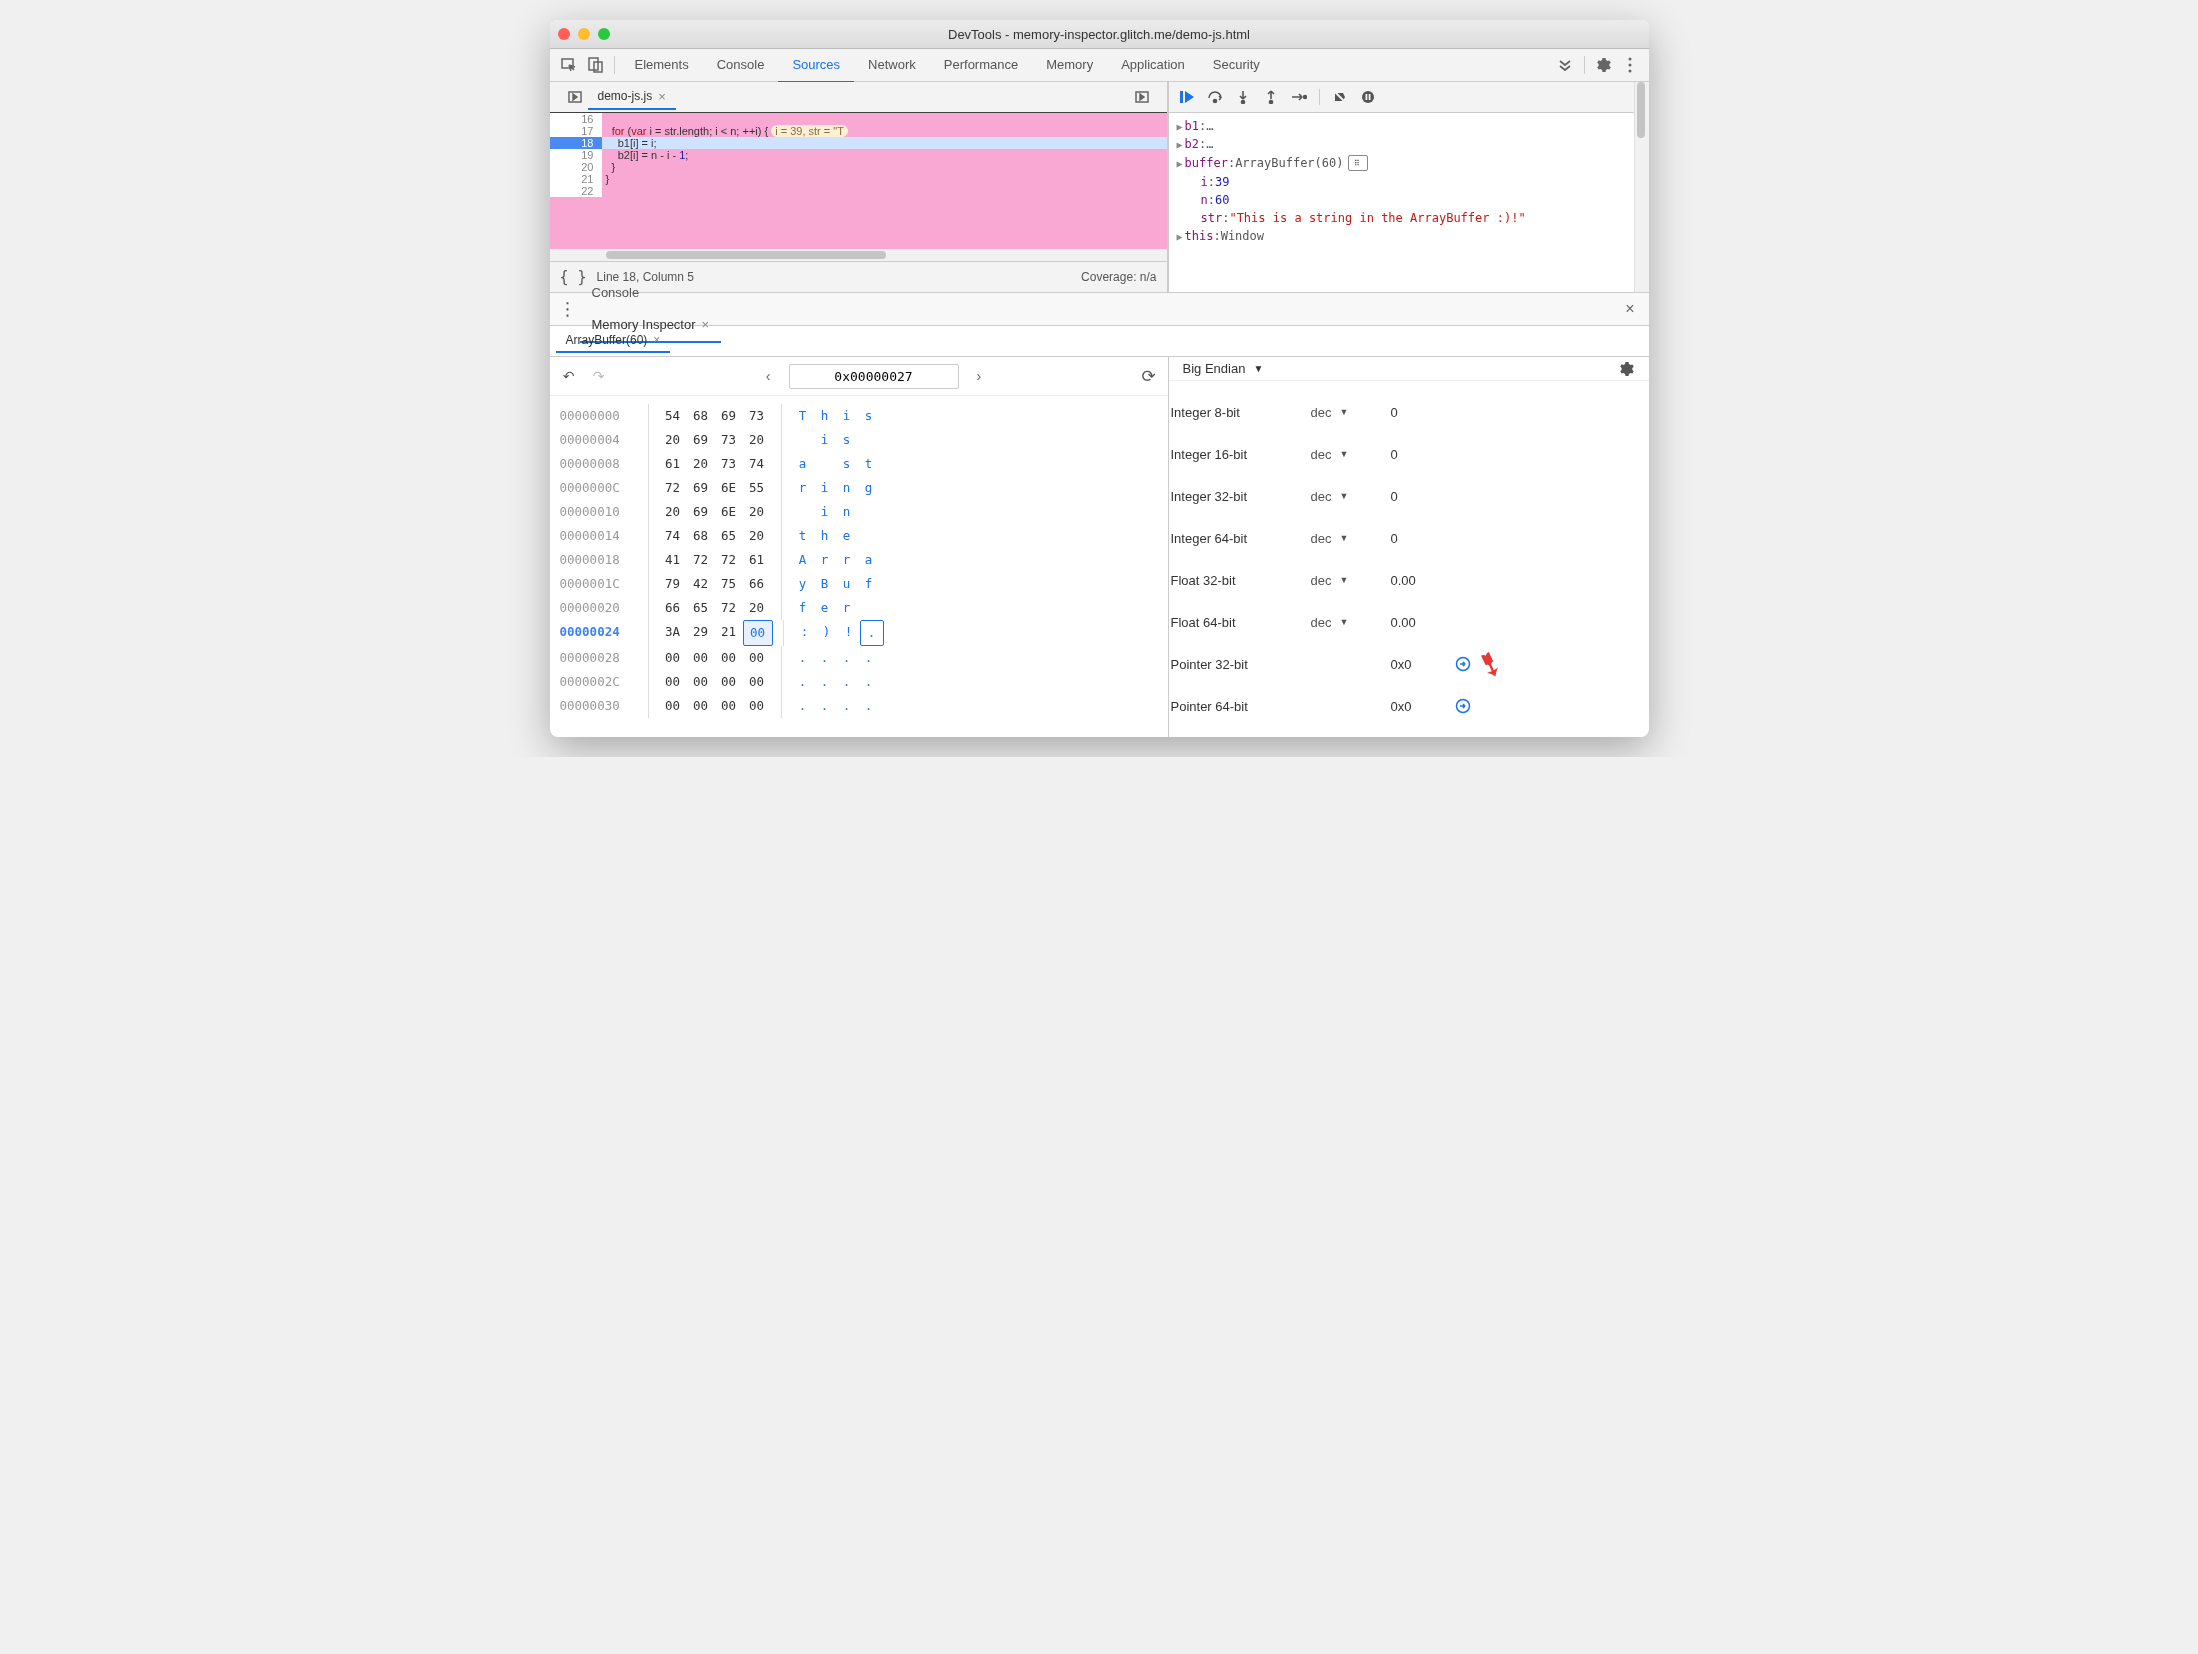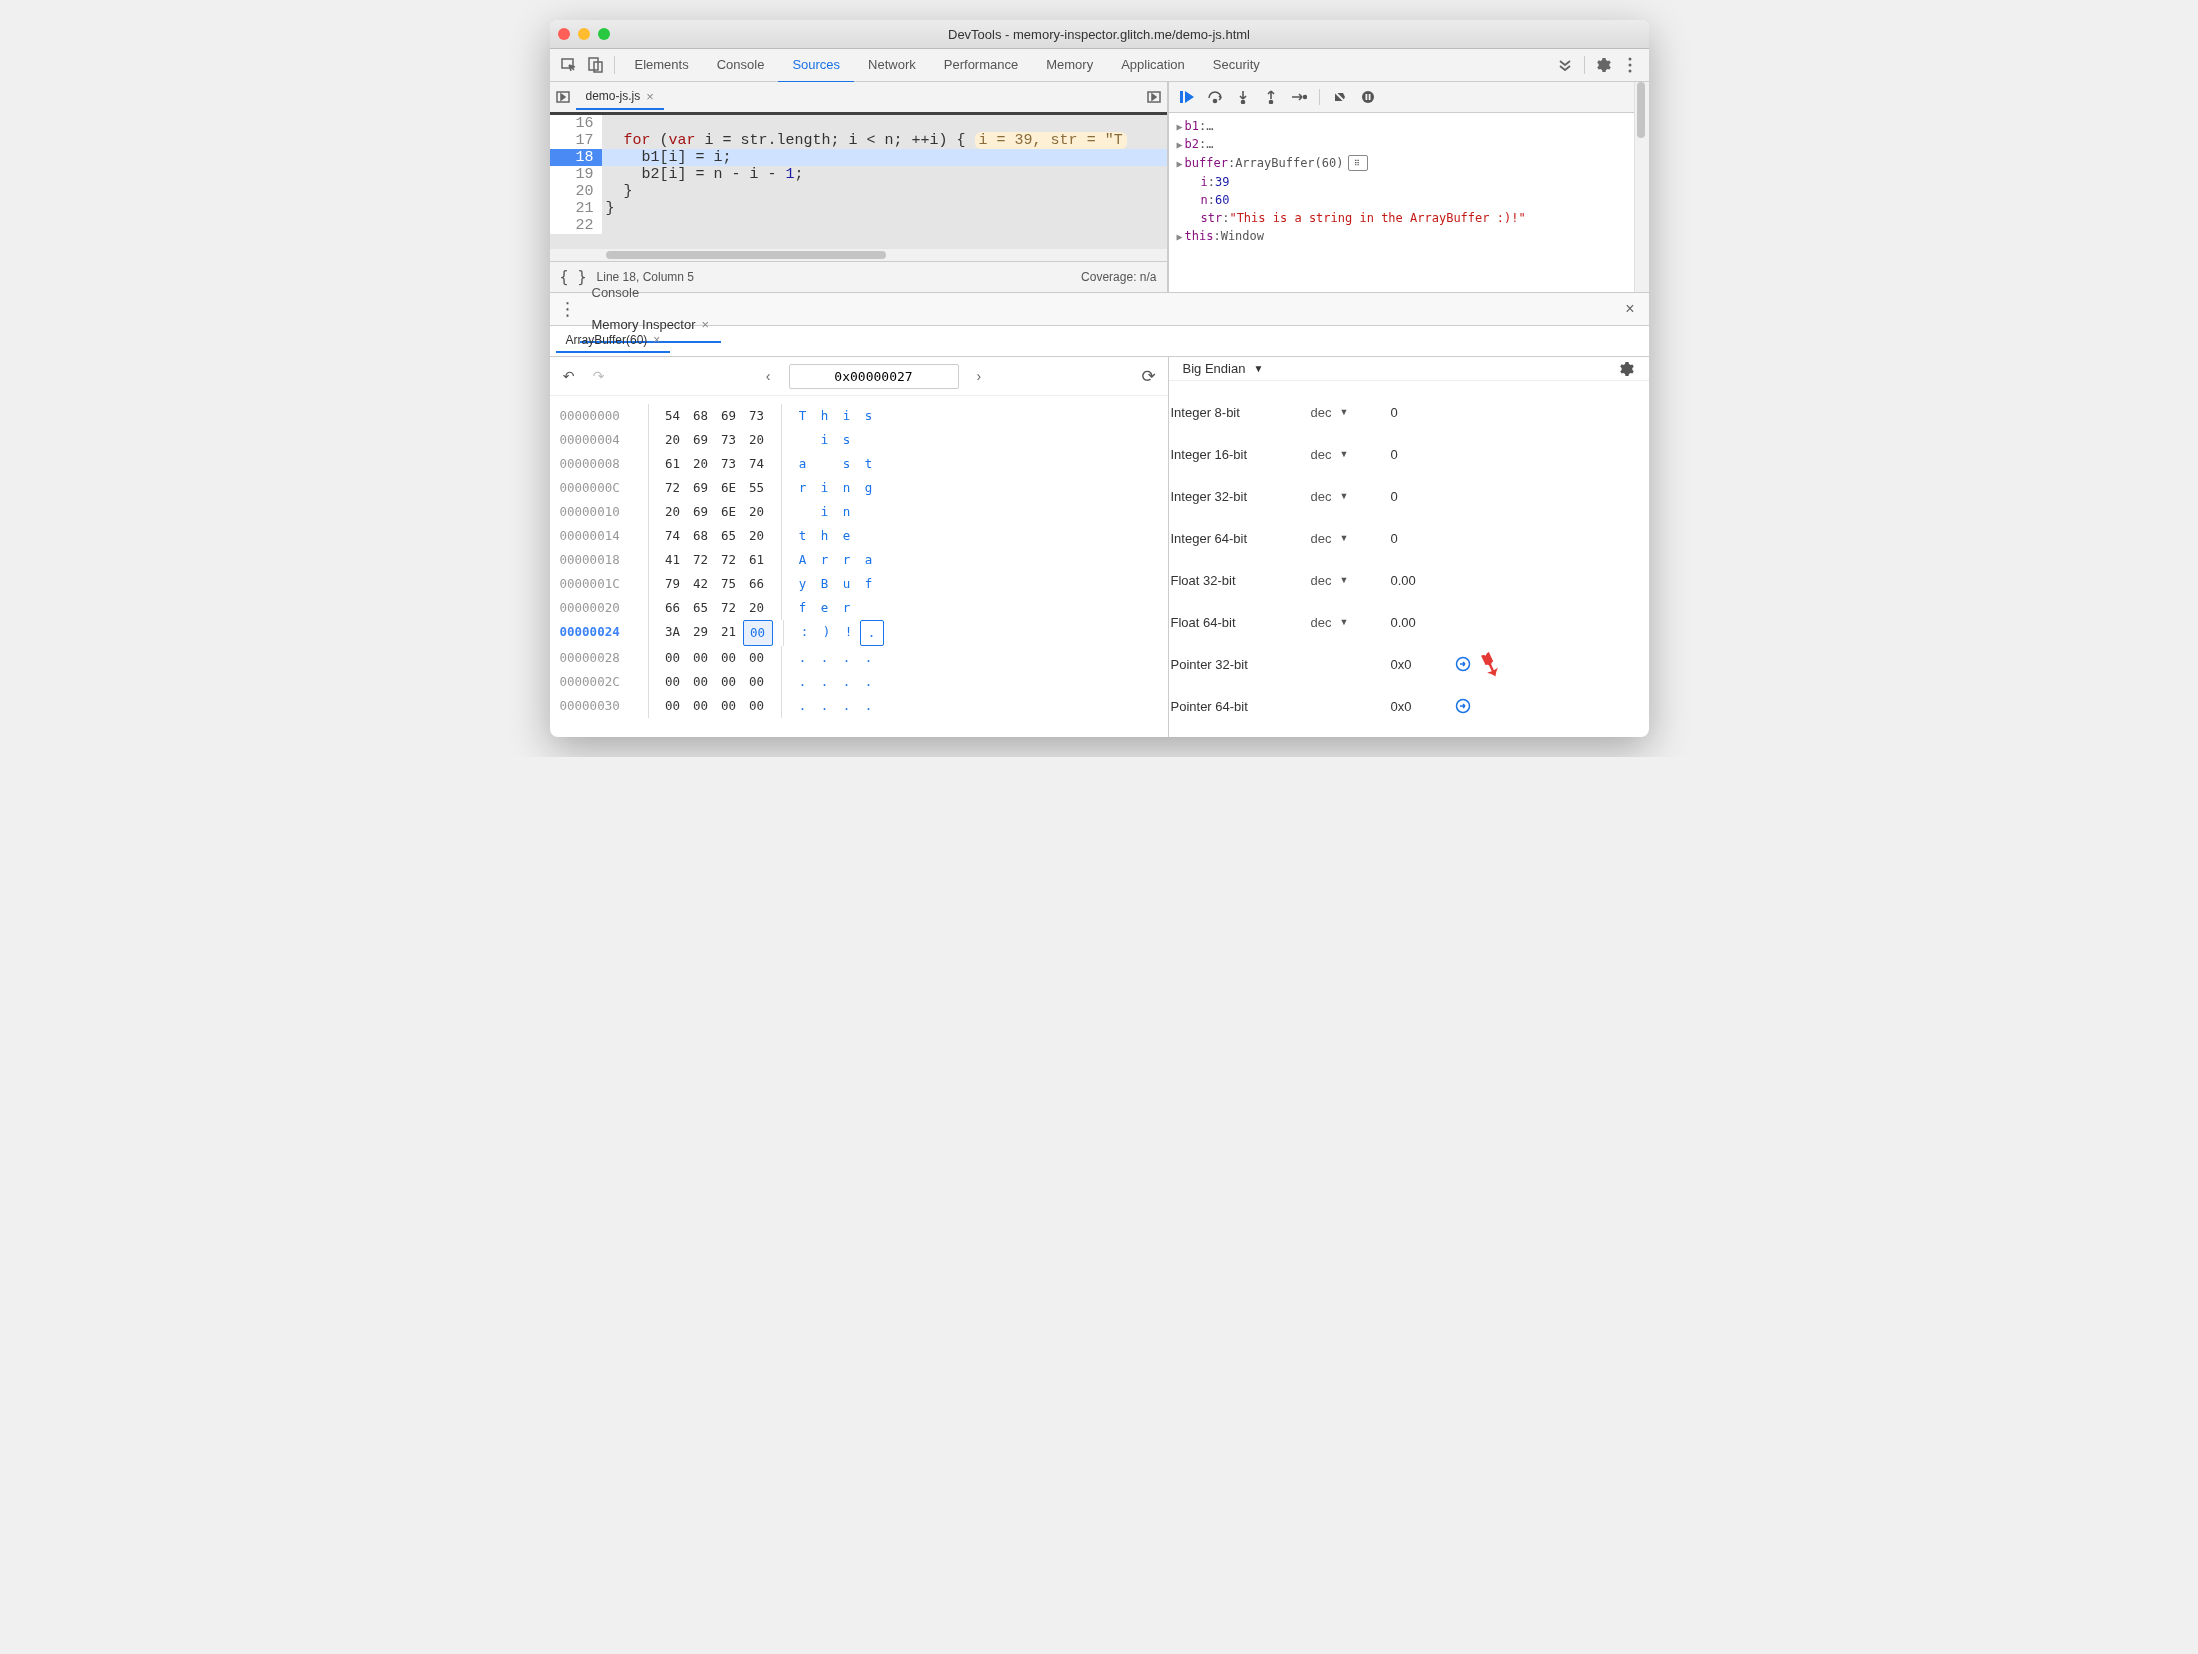--- a/index.html
+++ b/index.html
@@ -11,26 +11,26 @@
 .title{position:absolute;left:0;right:0;text-align:center;font-size:13px;color:#333}
 .toolbar{height:32px;border-bottom:1px solid #ccc;display:flex;align-items:center;padding:0 6px;background:#f3f3f3}
 .tb-icon{width:26px;height:26px;display:flex;align-items:center;justify-content:center;color:#666;cursor:pointer}
 .tb-sep{width:1px;height:18px;background:#ccc;margin:0 6px}
 .tabs{display:flex;gap:0;flex:1}
 .tab{padding:0 14px;height:32px;display:flex;align-items:center;color:#555;cursor:pointer;font-size:13px}
 .tab.active{color:#1a73e8;border-bottom:2px solid#1a73e8;margin-bottom:-1px}
 .main{display:flex;height:510px}
 .left{flex:1;display:flex;flex-direction:column;border-right:1px solid #ccc;min-width:0}
 .right{width:480px;display:flex;flex-direction:column;border-left:1px solid #ccc}
-.filetabs{height:30px;border-bottom:3px solid #404040;display:flex;align-items:center;background:#f3f3f3;padding:0 0}
+.filetabs{height:30px;border-bottom:1px solid #404040;display:flex;align-items:center;background:#f3f3f3;padding:0 12px}
 .ft-icon{width:26px;display:flex;justify-content:center;color:#666}
 .filetab{padding:4px 10px;border-bottom:2px solid #1a73e8;color:#333;font-size:12px;display:flex;align-items:center;gap:6px}
 .filetab .x{color:#888;cursor:pointer;font-size:13px}
 .spacer{flex:1}
-.code{font-family:Liberation Mono, monospace;font-size:15px;background:#e5e5e5;overflow:hidden;position:relative;flex:1}
+.code{font-family:Liberation Sans, sans-serif;font-size:11px;background:#f9a8d4;overflow:hidden;position:relative;flex:1}
 .line{display:flex}
 .gut{width:44px;text-align:right;padding-right:8px;color:#888;background:#fff;user-select:none}
 .src{flex:1;white-space:pre;padding-left:4px}
 .line.hl .gut{background:#4a8af4;color:#fff}
 .line.hl .src{background:#cfe2ff}
 .kw{color:#a31515}.num{color:#1a1aa6}
 .inline{background:#fdf0d5;padding:0 4px;border-radius:6px;color:#8a6d3b}
 .scrollbar{height:12px;background:#f1f1f1;display:flex;align-items:center}
 .thumb{height:8px;width:280px;background:#c4c4c4;border-radius:4px;margin-left:56px}
 .statusbar{height:30px;border-top:1px solid #ccc;background:#f3f3f3;display:flex;align-items:center;padding:0 10px;font-size:12px;color:#555}

